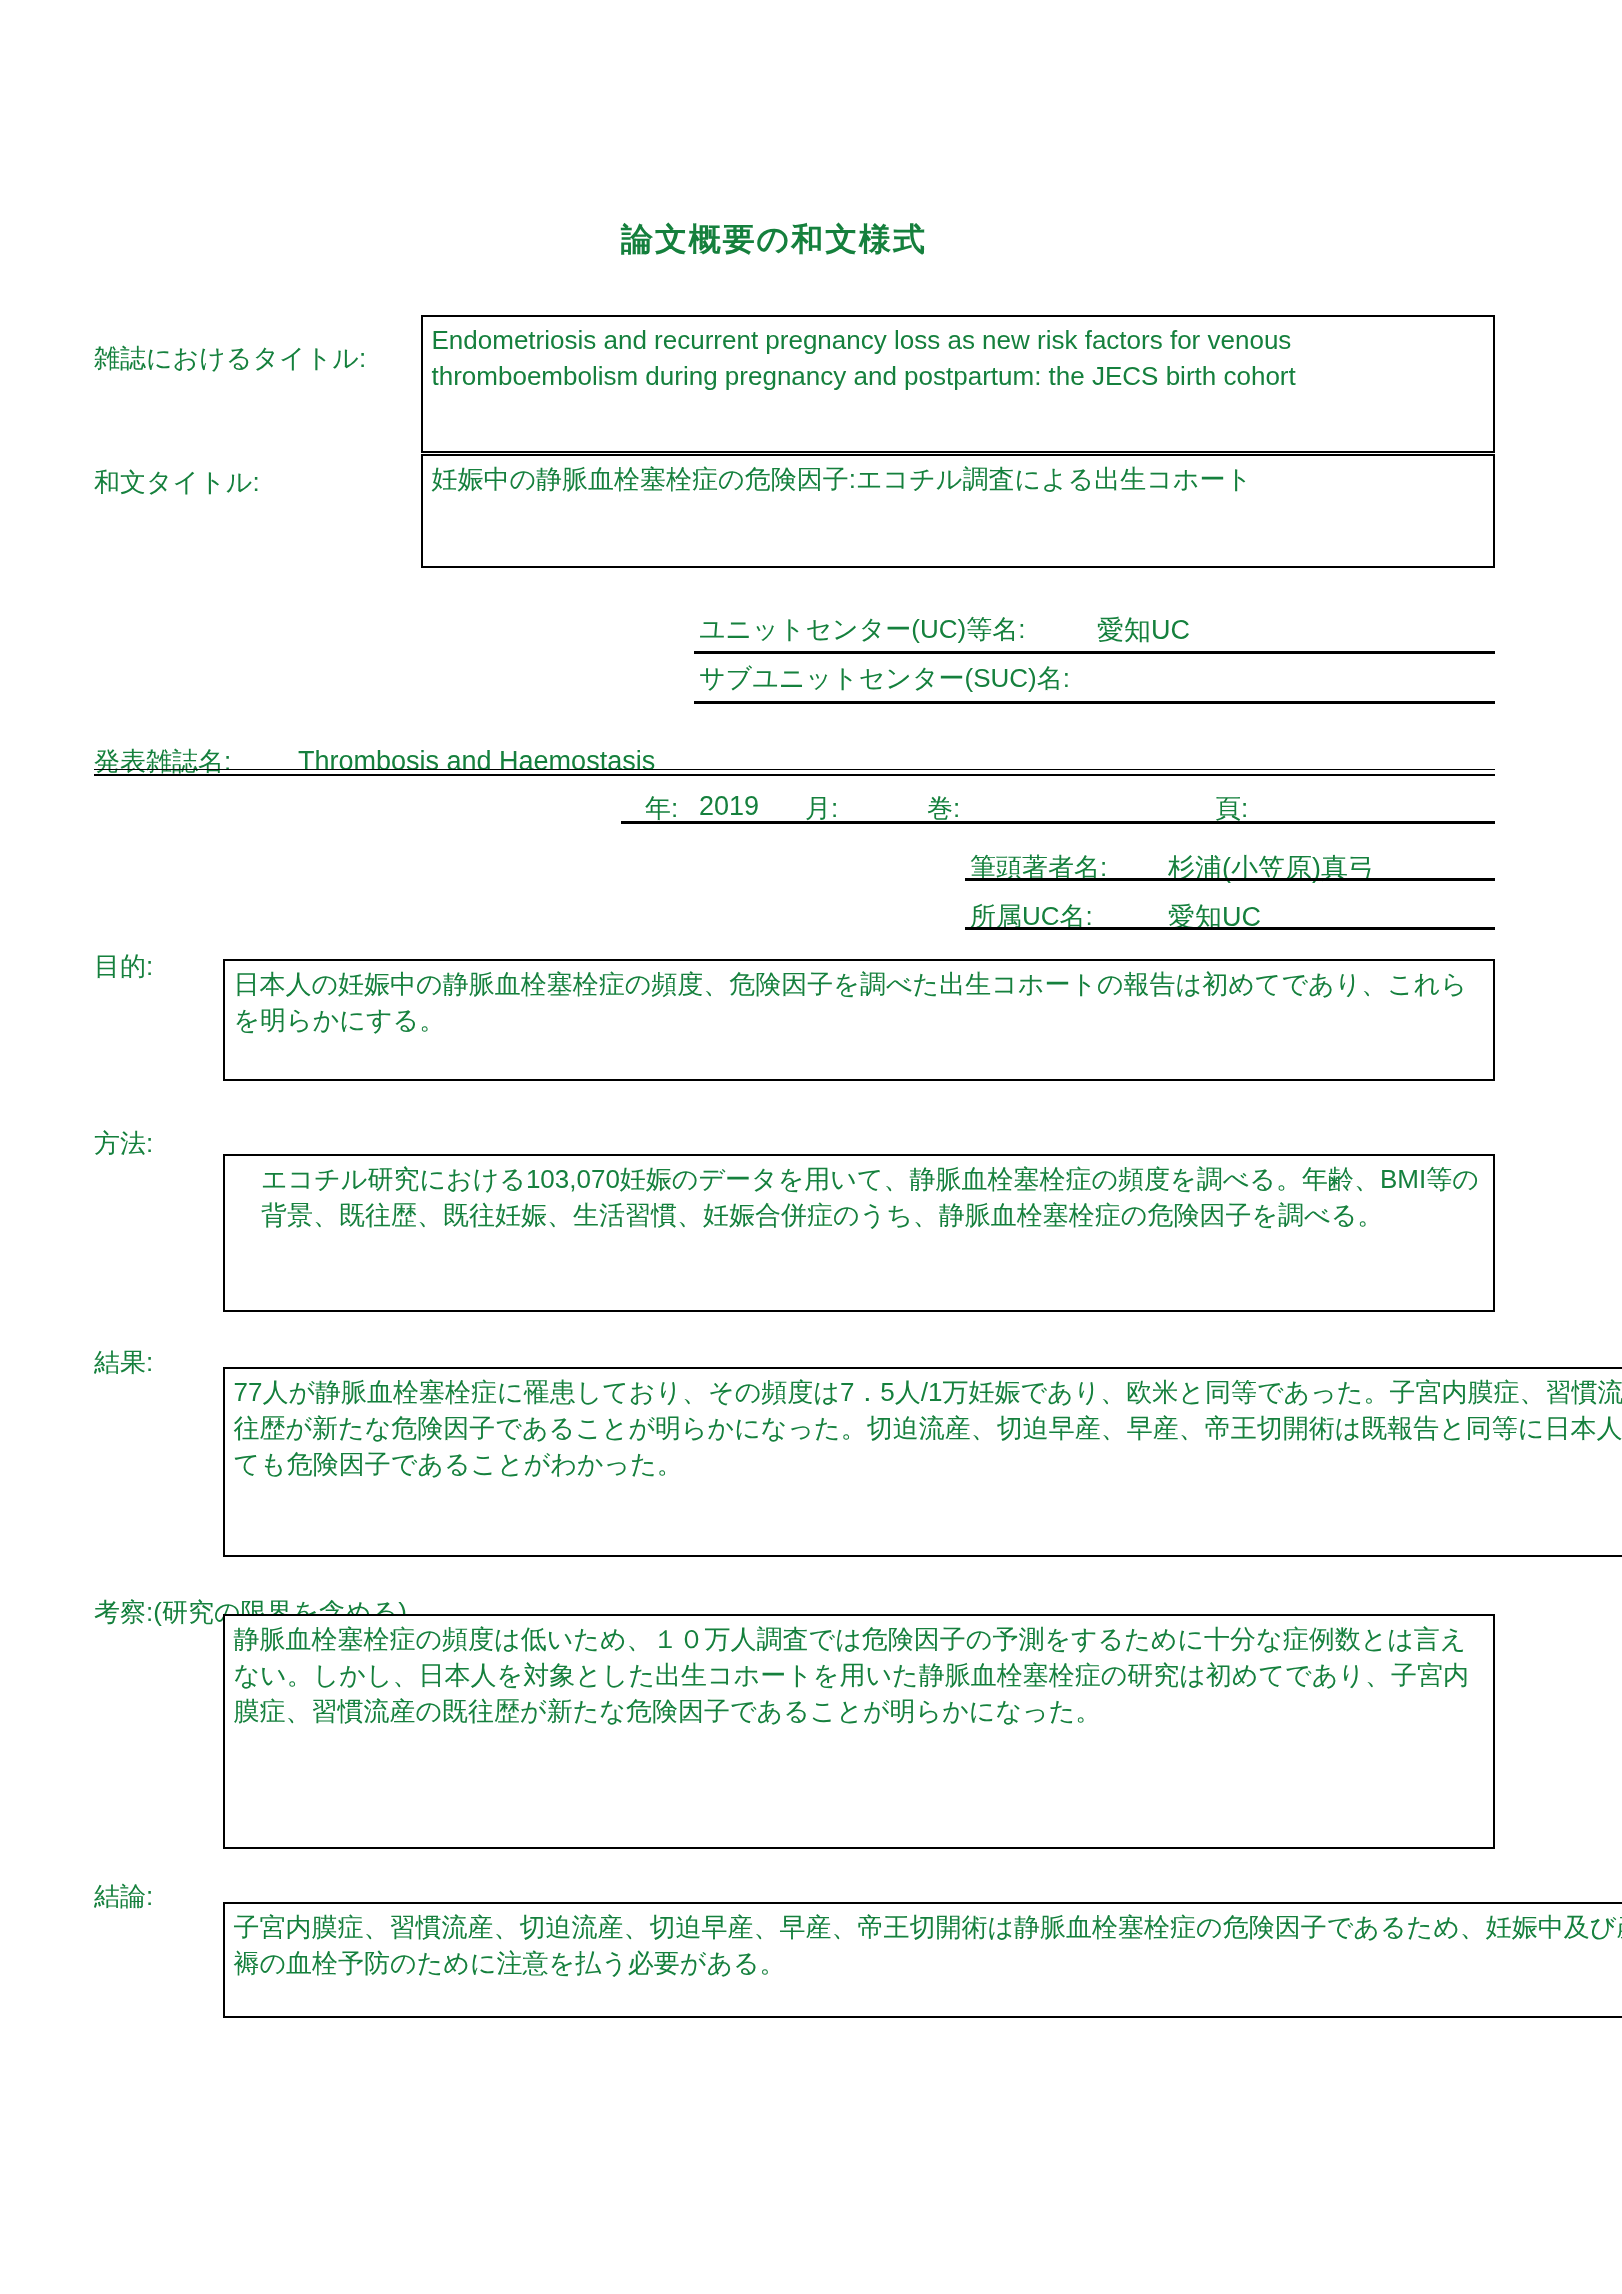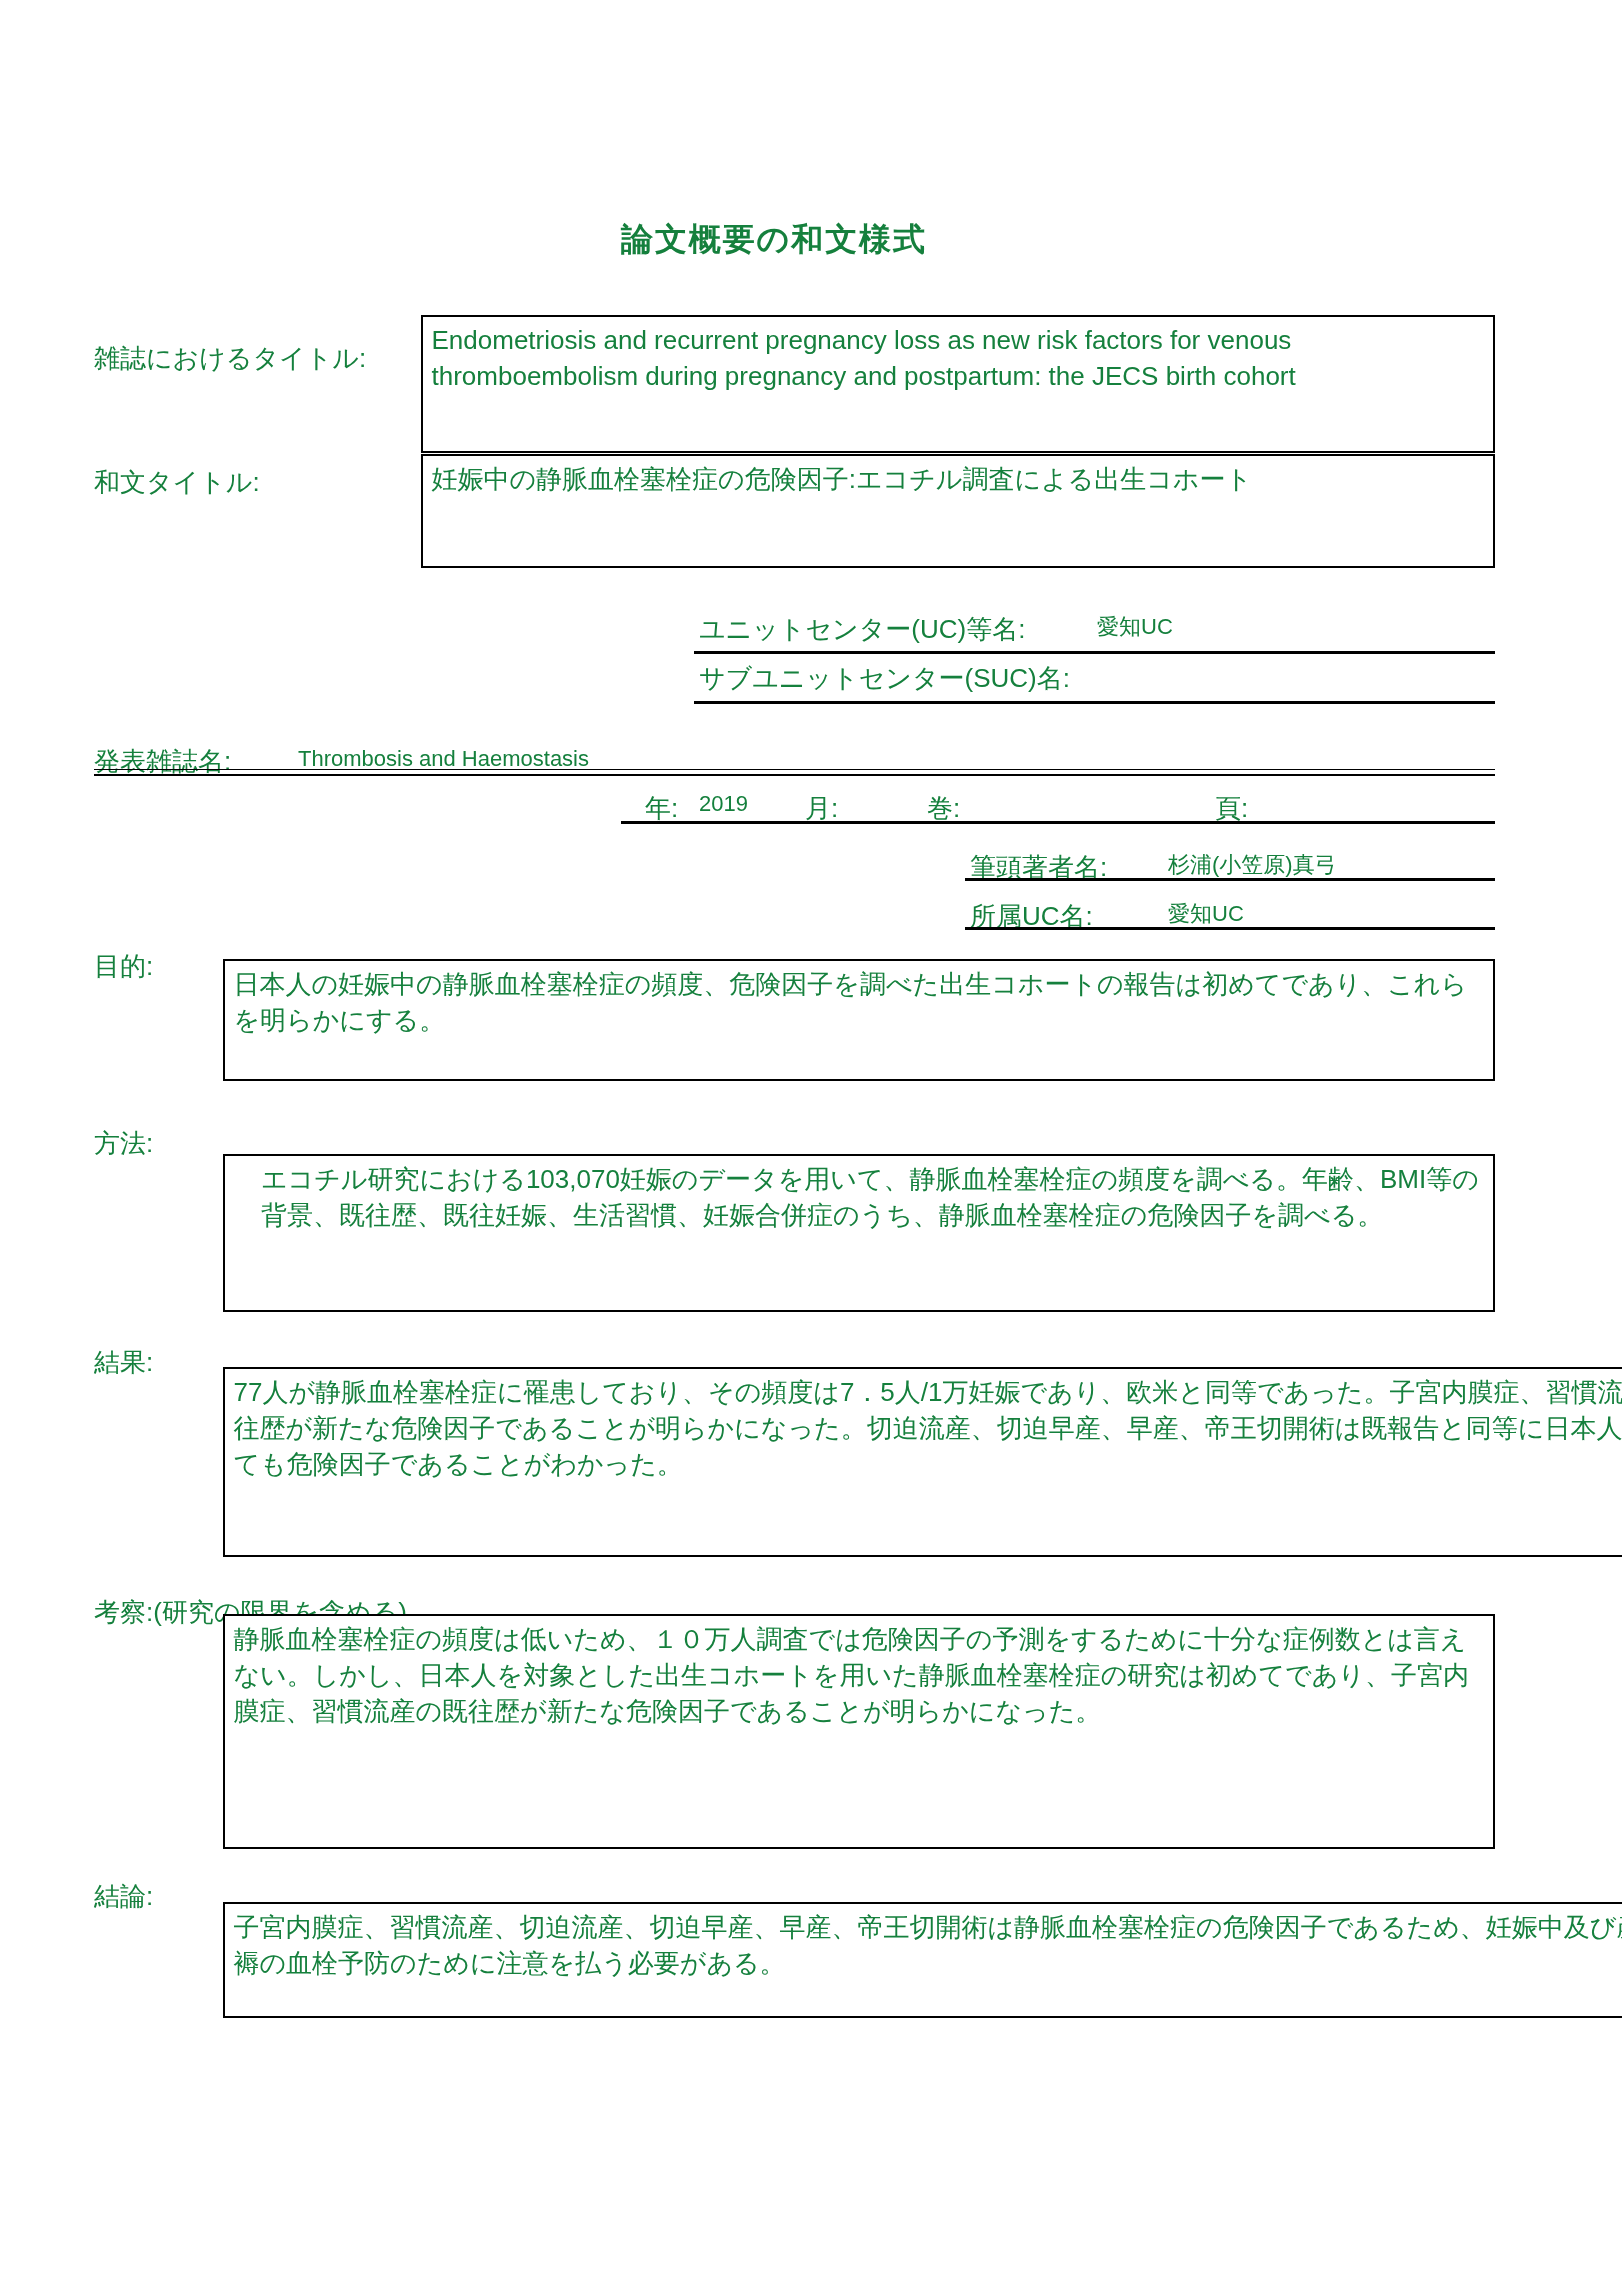--- a/index.html
+++ b/index.html
@@ -26,21 +26,21 @@
     letter-spacing: 1.9px;
     white-space: nowrap;
   }
   .label {
     position: absolute;
     font-size: 26px;
     white-space: nowrap;
   }
   .value {
     position: absolute;
-    font-size: 22px;
+    font-size: 27px;
     white-space: nowrap;
   }
   .box {
     position: absolute;
     border: 2.8px solid #000000;
     box-sizing: border-box;
     background: #ffffff;
     font-size: 26px;
     line-height: 36px;
     padding: 4.7px 8.5px;

